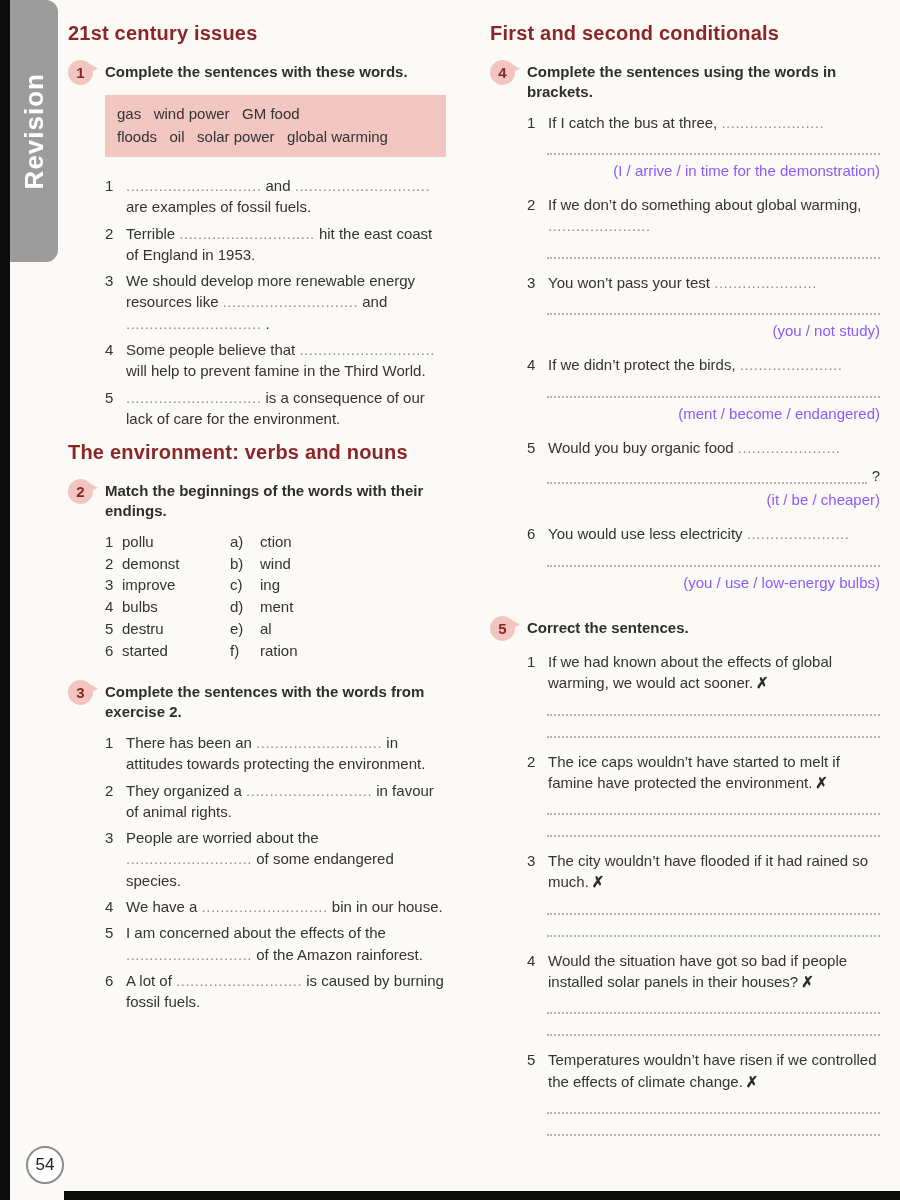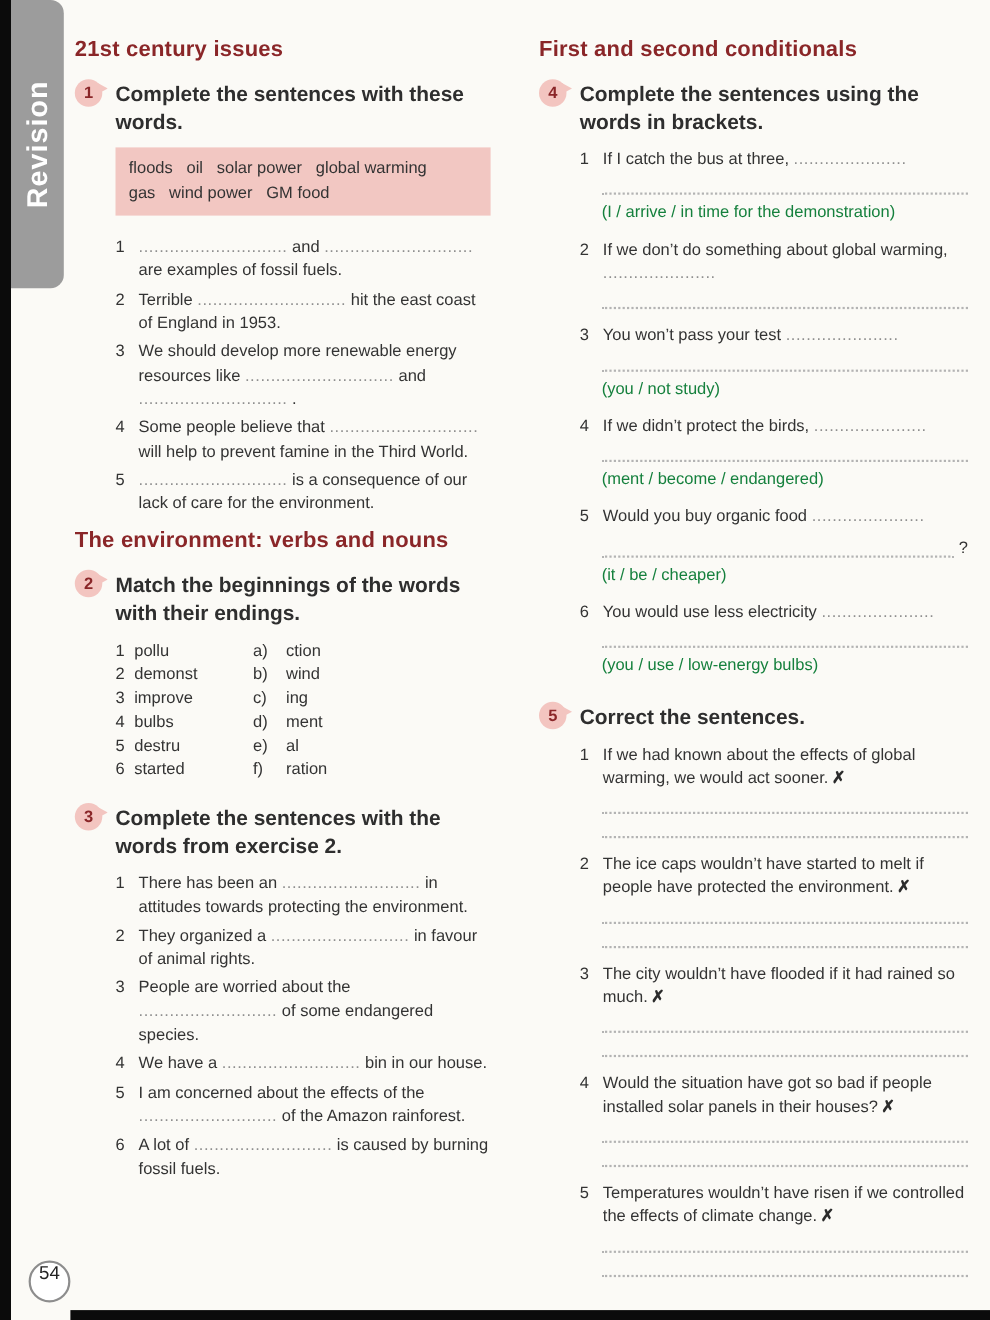--- a/index.html
+++ b/index.html
@@ -13,53 +13,53 @@
   .tab { position:absolute; left:10px; top:0; width:48px; height:262px; background:#9c9c9c;
          border-radius:0 12px 12px 0; display:flex; align-items:center; justify-content:center; }
   .tab span { writing-mode:vertical-rl; transform:rotate(180deg); color:#ffffff; font-weight:bold;
               font-size:26px; letter-spacing:1px; }
 
   .content { position:absolute; left:68px; top:18px; right:20px; display:flex; gap:44px; }
   .col { flex:1; min-width:0; }
   .col.left { max-width:378px; }
 
   h2.sec { color:#8a2628; font-size:20px; font-weight:bold; margin:12px 0 10px; letter-spacing:0.2px; }
-  h2.sec.first { margin-top:16px; }
+  h2.sec.first { margin-top:4px; }
 
   .ex-head { display:flex; gap:12px; margin:14px 0 10px; align-items:flex-start; }
   .badge { position:relative; flex:0 0 auto; width:25px; height:25px; background:#f3c5c0; color:#8a2628;
            border-radius:50%; font-weight:bold; font-size:15px; display:flex; align-items:center;
            justify-content:center; margin-top:1px; }
   .badge::after { content:""; position:absolute; right:-5px; top:3px; width:10px; height:10px;
                   background:#f3c5c0; clip-path:polygon(0 0, 100% 55%, 15% 100%); }
-  .instr { font-size:19px; font-weight:bold; color:#2e2e2e; line-height:1.32; padding-top:3px; }
+  .instr { font-size:15px; font-weight:bold; color:#2e2e2e; line-height:1.32; padding-top:3px; }
 
   .wordbox { margin:10px 0 18px 37px; background:#f2c7c2; padding:8px 12px 9px; font-size:15px;
              color:#333; line-height:1.5; }
   .wb-line { white-space:pre-wrap; }
 
   .items { margin-left:37px; display:flex; flex-direction:column; gap:5px; }
   .item { display:flex; gap:8px; font-size:15px; color:#333; line-height:1.42; }
   .inum { flex:0 0 13px; }
   .itext { flex:1; min-width:0; }
   .dots { color:#8f8f8f; letter-spacing:0.5px; }
 
   .match-rows { margin-left:37px; margin-bottom:6px; }
   .match-row { display:grid; grid-template-columns:17px 108px 30px auto; font-size:15px; color:#333;
                line-height:1.45; }
 
   .qblock { margin-bottom:6px; }
   .ansline { border-bottom:2px dotted #b3b3b3; height:13px; margin:9px 0 2px 20px; }
   .ansline-row { display:flex; align-items:flex-end; gap:5px; margin:9px 0 2px 20px; font-size:15px; color:#333; }
   .ansline-row .line { flex:1; border-bottom:2px dotted #b3b3b3; height:13px; }
-  .hint { font-size:15px; color:#15803d; margin:6px 0 2px 20px; line-height:1.35; }
+  .hint { font-size:15px; color:#8b5cf6; margin:6px 0 2px 20px; line-height:1.35;text-align:right; }
   .xmark { color:#2b2b2b; font-weight:bold; padding-left:3px; }
 
   .pagenum { position:absolute; left:26px; bottom:16px; width:38px; height:38px; border:2px solid #8d8d8d;
-             border-radius:50%; background:#ffffff; display:flex; align-items:flex-start; justify-content:center;
+             border-radius:50%; background:#ffffff; display:flex; align-items:center; justify-content:center;
              font-size:17px; color:#222; }
 </style>
 </head>
 <body>
 
 <div class="sheet">
   <div class="edge-left"></div>
 
   <div class="tab">
     <span>Revision</span>
@@ -70,22 +70,22 @@
     <div class="col left">
 
       <h2 class="sec first">21st century issues</h2>
 
       <section>
         <div class="ex-head">
           <span class="badge">1</span>
           <h3 class="instr">Complete the sentences with these words.</h3>
         </div>
         <div class="wordbox">
+          <div class="wb-line">gas   wind power   GM food</div>
           <div class="wb-line">floods   oil   solar power   global warming</div>
-          <div class="wb-line">gas   wind power   GM food</div>
         </div>
         <div class="items">
           <div class="item">
             <span class="inum">1</span>
             <div class="itext has-blanks"><span class="dots">.............................</span> and <span class="dots">.............................</span> are examples of fossil fuels.</div>
           </div>
           <div class="item">
             <span class="inum">2</span>
             <div class="itext has-blanks">Terrible <span class="dots">.............................</span> hit the east coast of England in 1953.</div>
           </div>
@@ -268,21 +268,21 @@
               <span class="inum">1</span>
               <div class="itext"><span>If we had known about the effects of global warming, we would act sooner.</span><span class="xmark">✗</span></div>
             </div>
             <div class="ansline"></div>
             <div class="ansline"></div>
           </div>
 
           <div class="qblock">
             <div class="item">
               <span class="inum">2</span>
-              <div class="itext"><span>The ice caps wouldn’t have started to melt if people have protected the environment.</span><span class="xmark">✗</span></div>
+              <div class="itext"><span>The ice caps wouldn’t have started to melt if famine have protected the environment.</span><span class="xmark">✗</span></div>
             </div>
             <div class="ansline"></div>
             <div class="ansline"></div>
           </div>
 
           <div class="qblock">
             <div class="item">
               <span class="inum">3</span>
               <div class="itext"><span>The city wouldn’t have flooded if it had rained so much.</span><span class="xmark">✗</span></div>
             </div>

